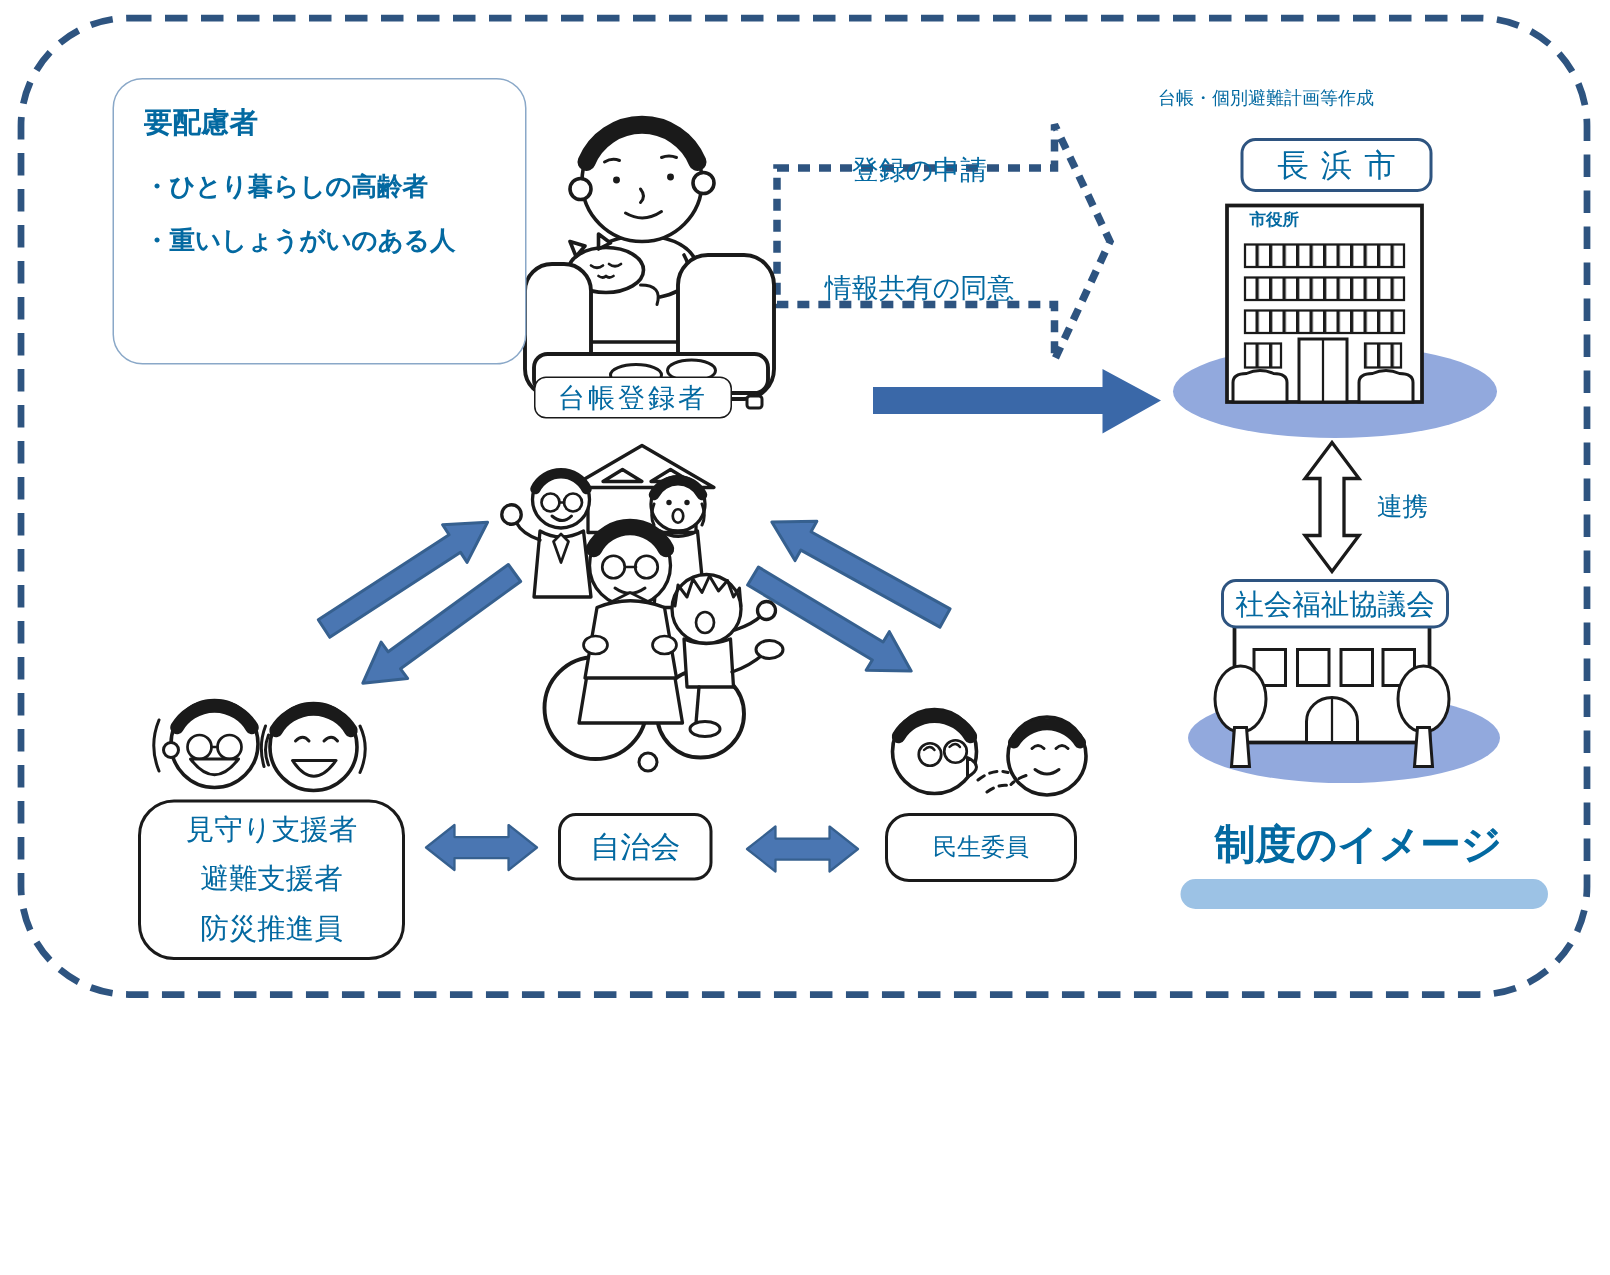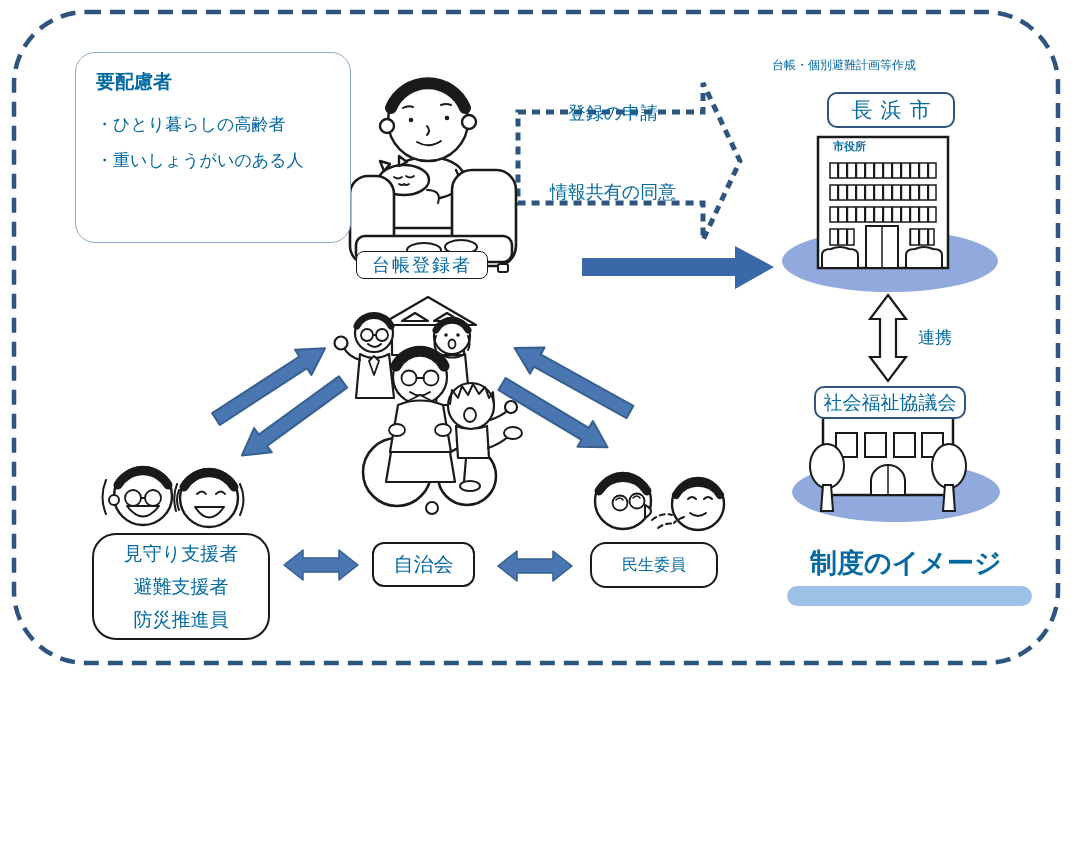--- a/index.html
+++ b/index.html
@@ -10,21 +10,21 @@
   #artwork{position:absolute;left:0;top:0;}
   .lbl{position:absolute;white-space:nowrap;}
   .bx{position:absolute;background:#fff;box-sizing:border-box;
       display:flex;align-items:center;justify-content:center;text-align:center;}
   #consideration-box{
     left:75px;top:52px;width:276px;height:191px;background:#fff;
     border:1.6px solid #8aa8c8;border-radius:20px;box-sizing:border-box;
     position:absolute;padding:16px 0 0 20px;
   }
   #consideration-title{font-size:19px;font-weight:bold;margin-bottom:12px;}
-  .consideration-item{font-size:17px;line-height:36px;}
+  .consideration-item{font-size:17px;line-height:36px;font-weight:bold;}
   #registrant-box{left:356px;top:251px;width:132px;height:28px;
     border:1.8px solid #1a1a1a;border-radius:8px;font-size:18px;letter-spacing:2px;}
   #application-text{left:520px;top:122px;width:186px;height:62px;position:absolute;
     display:flex;flex-direction:column;align-items:center;justify-content:center;
     font-size:18px;line-height:31px;text-align:center;gap:48px;}
   #city-caption{left:772px;top:57px;font-size:12px;font-weight:normal;}
   #nagahama-box{left:827px;top:92px;width:128px;height:36px;
     border:2.2px solid #2e5480;border-radius:10px;font-size:21px;
     letter-spacing:8px;text-indent:8px;}
   #hall-label{left:833px;top:139px;width:100px;font-size:11px;font-weight:600;text-align:left;position:absolute;}

